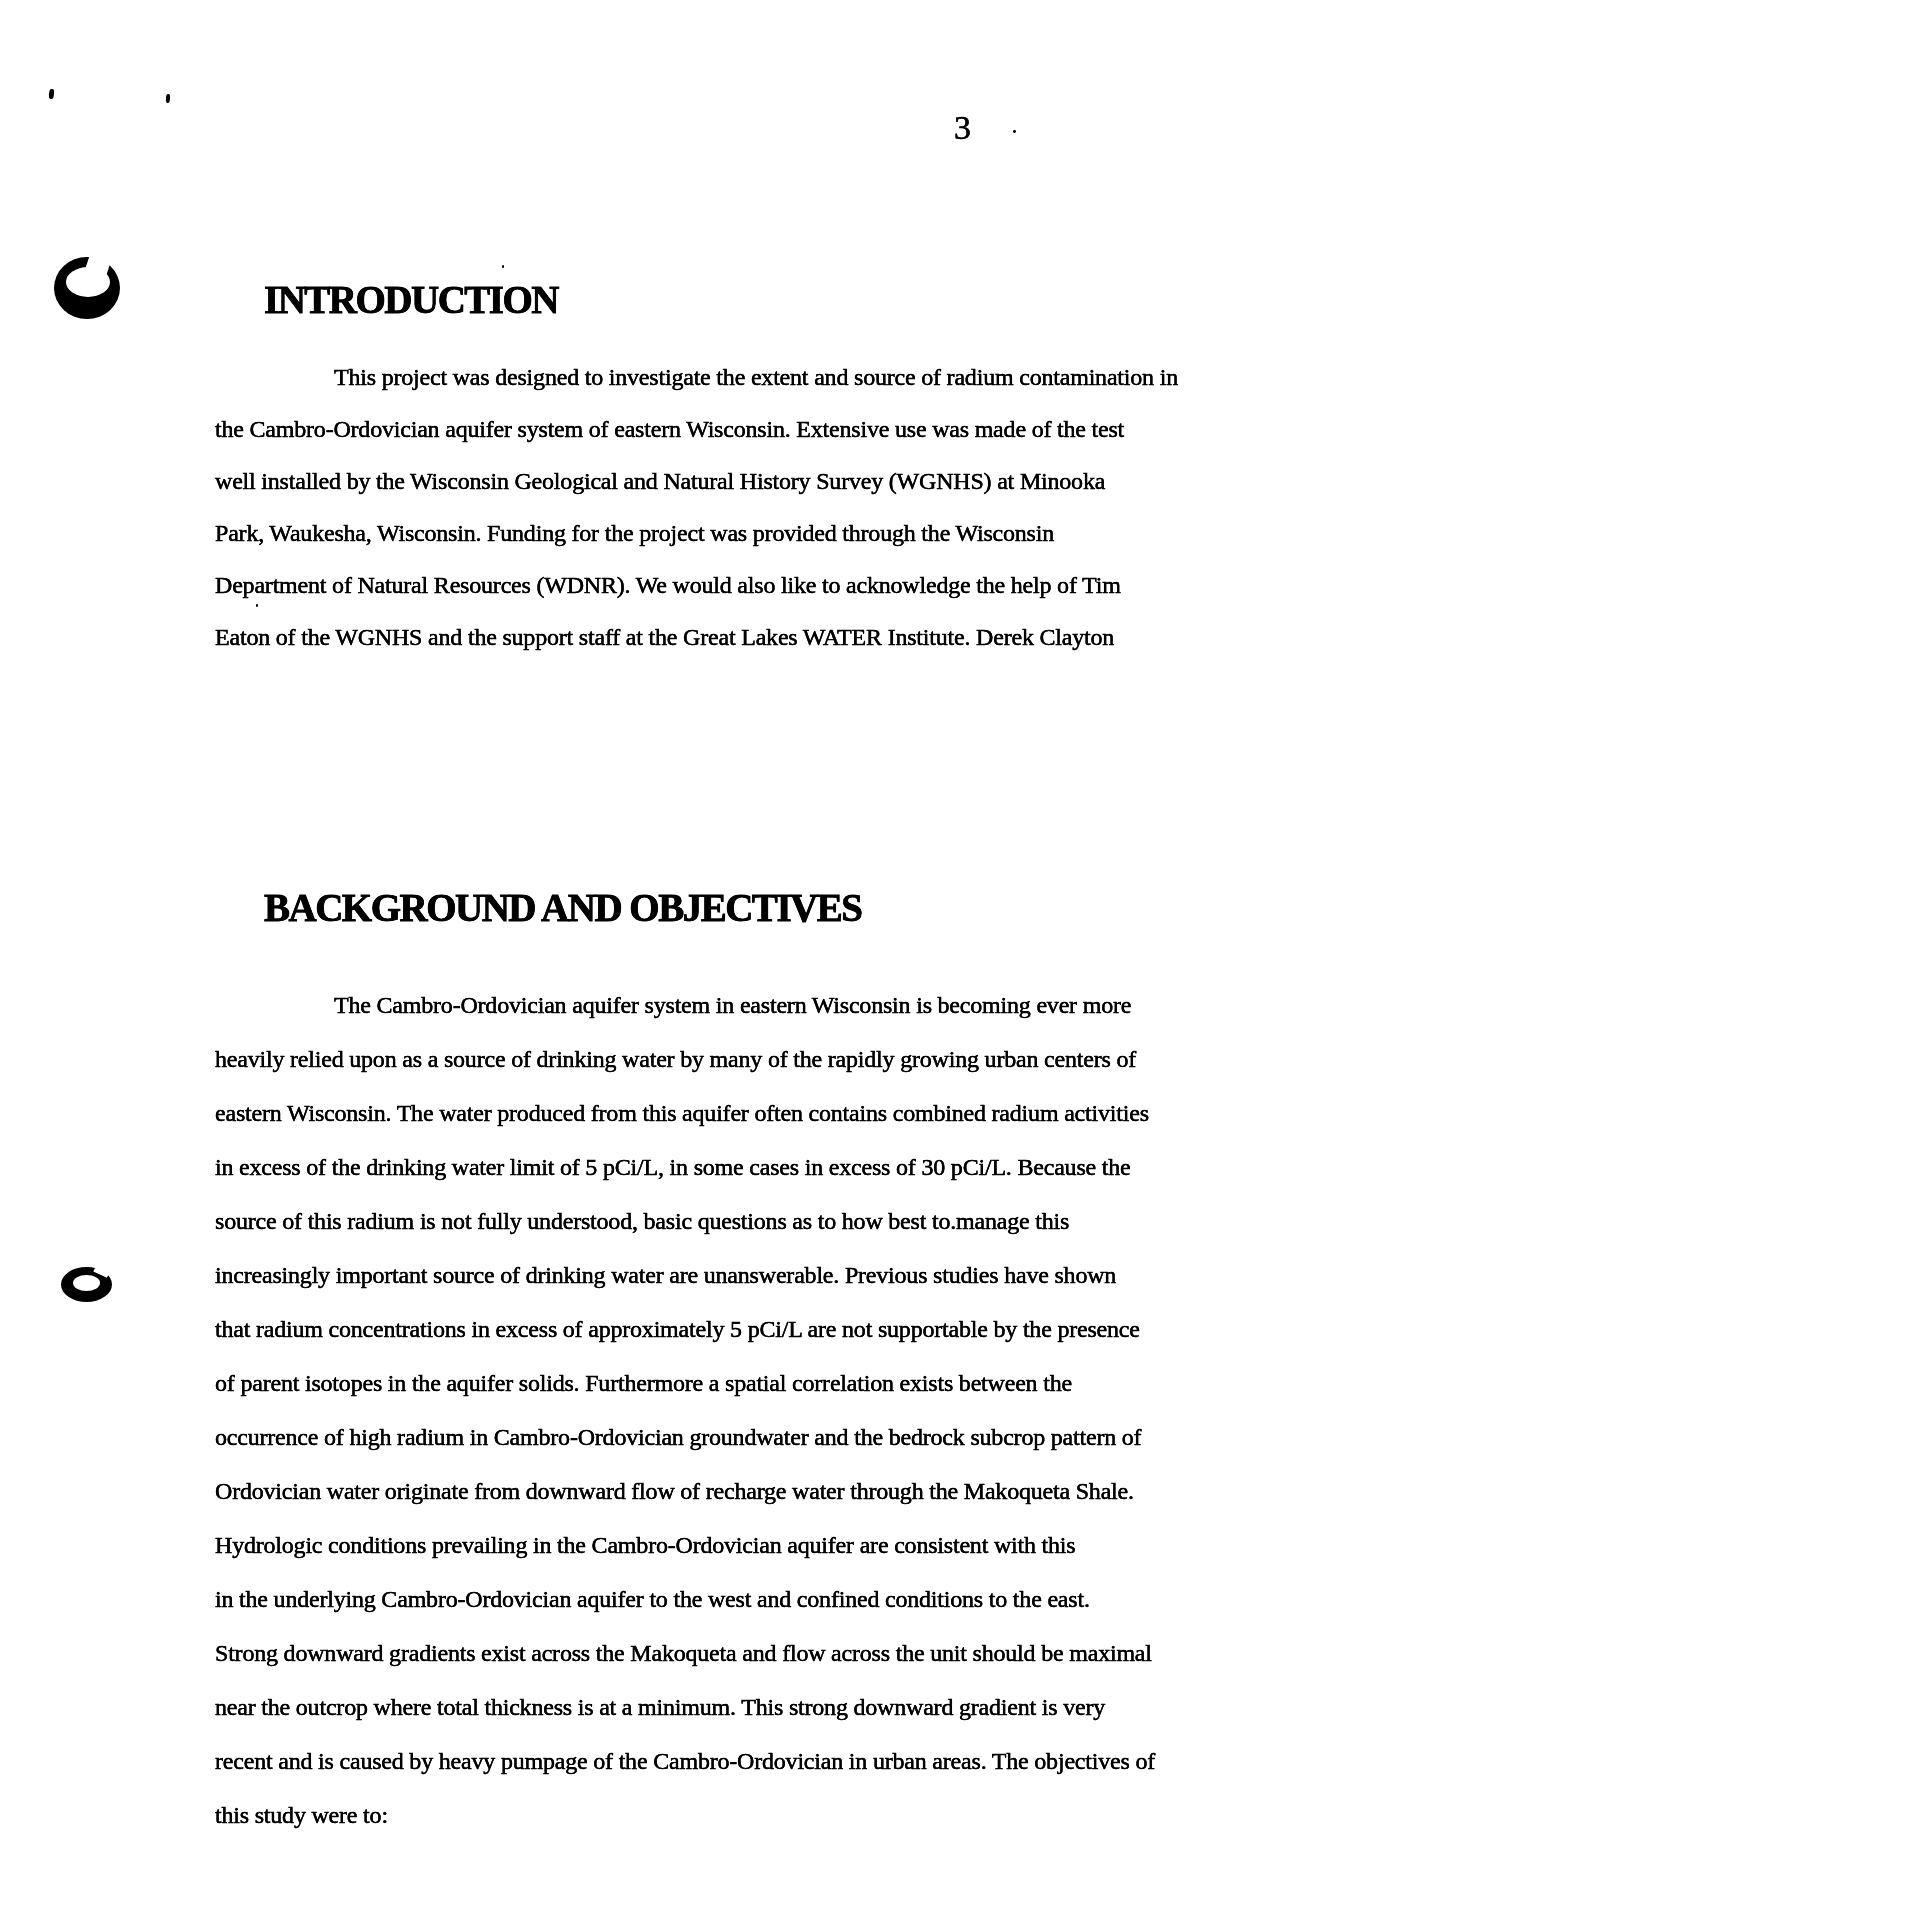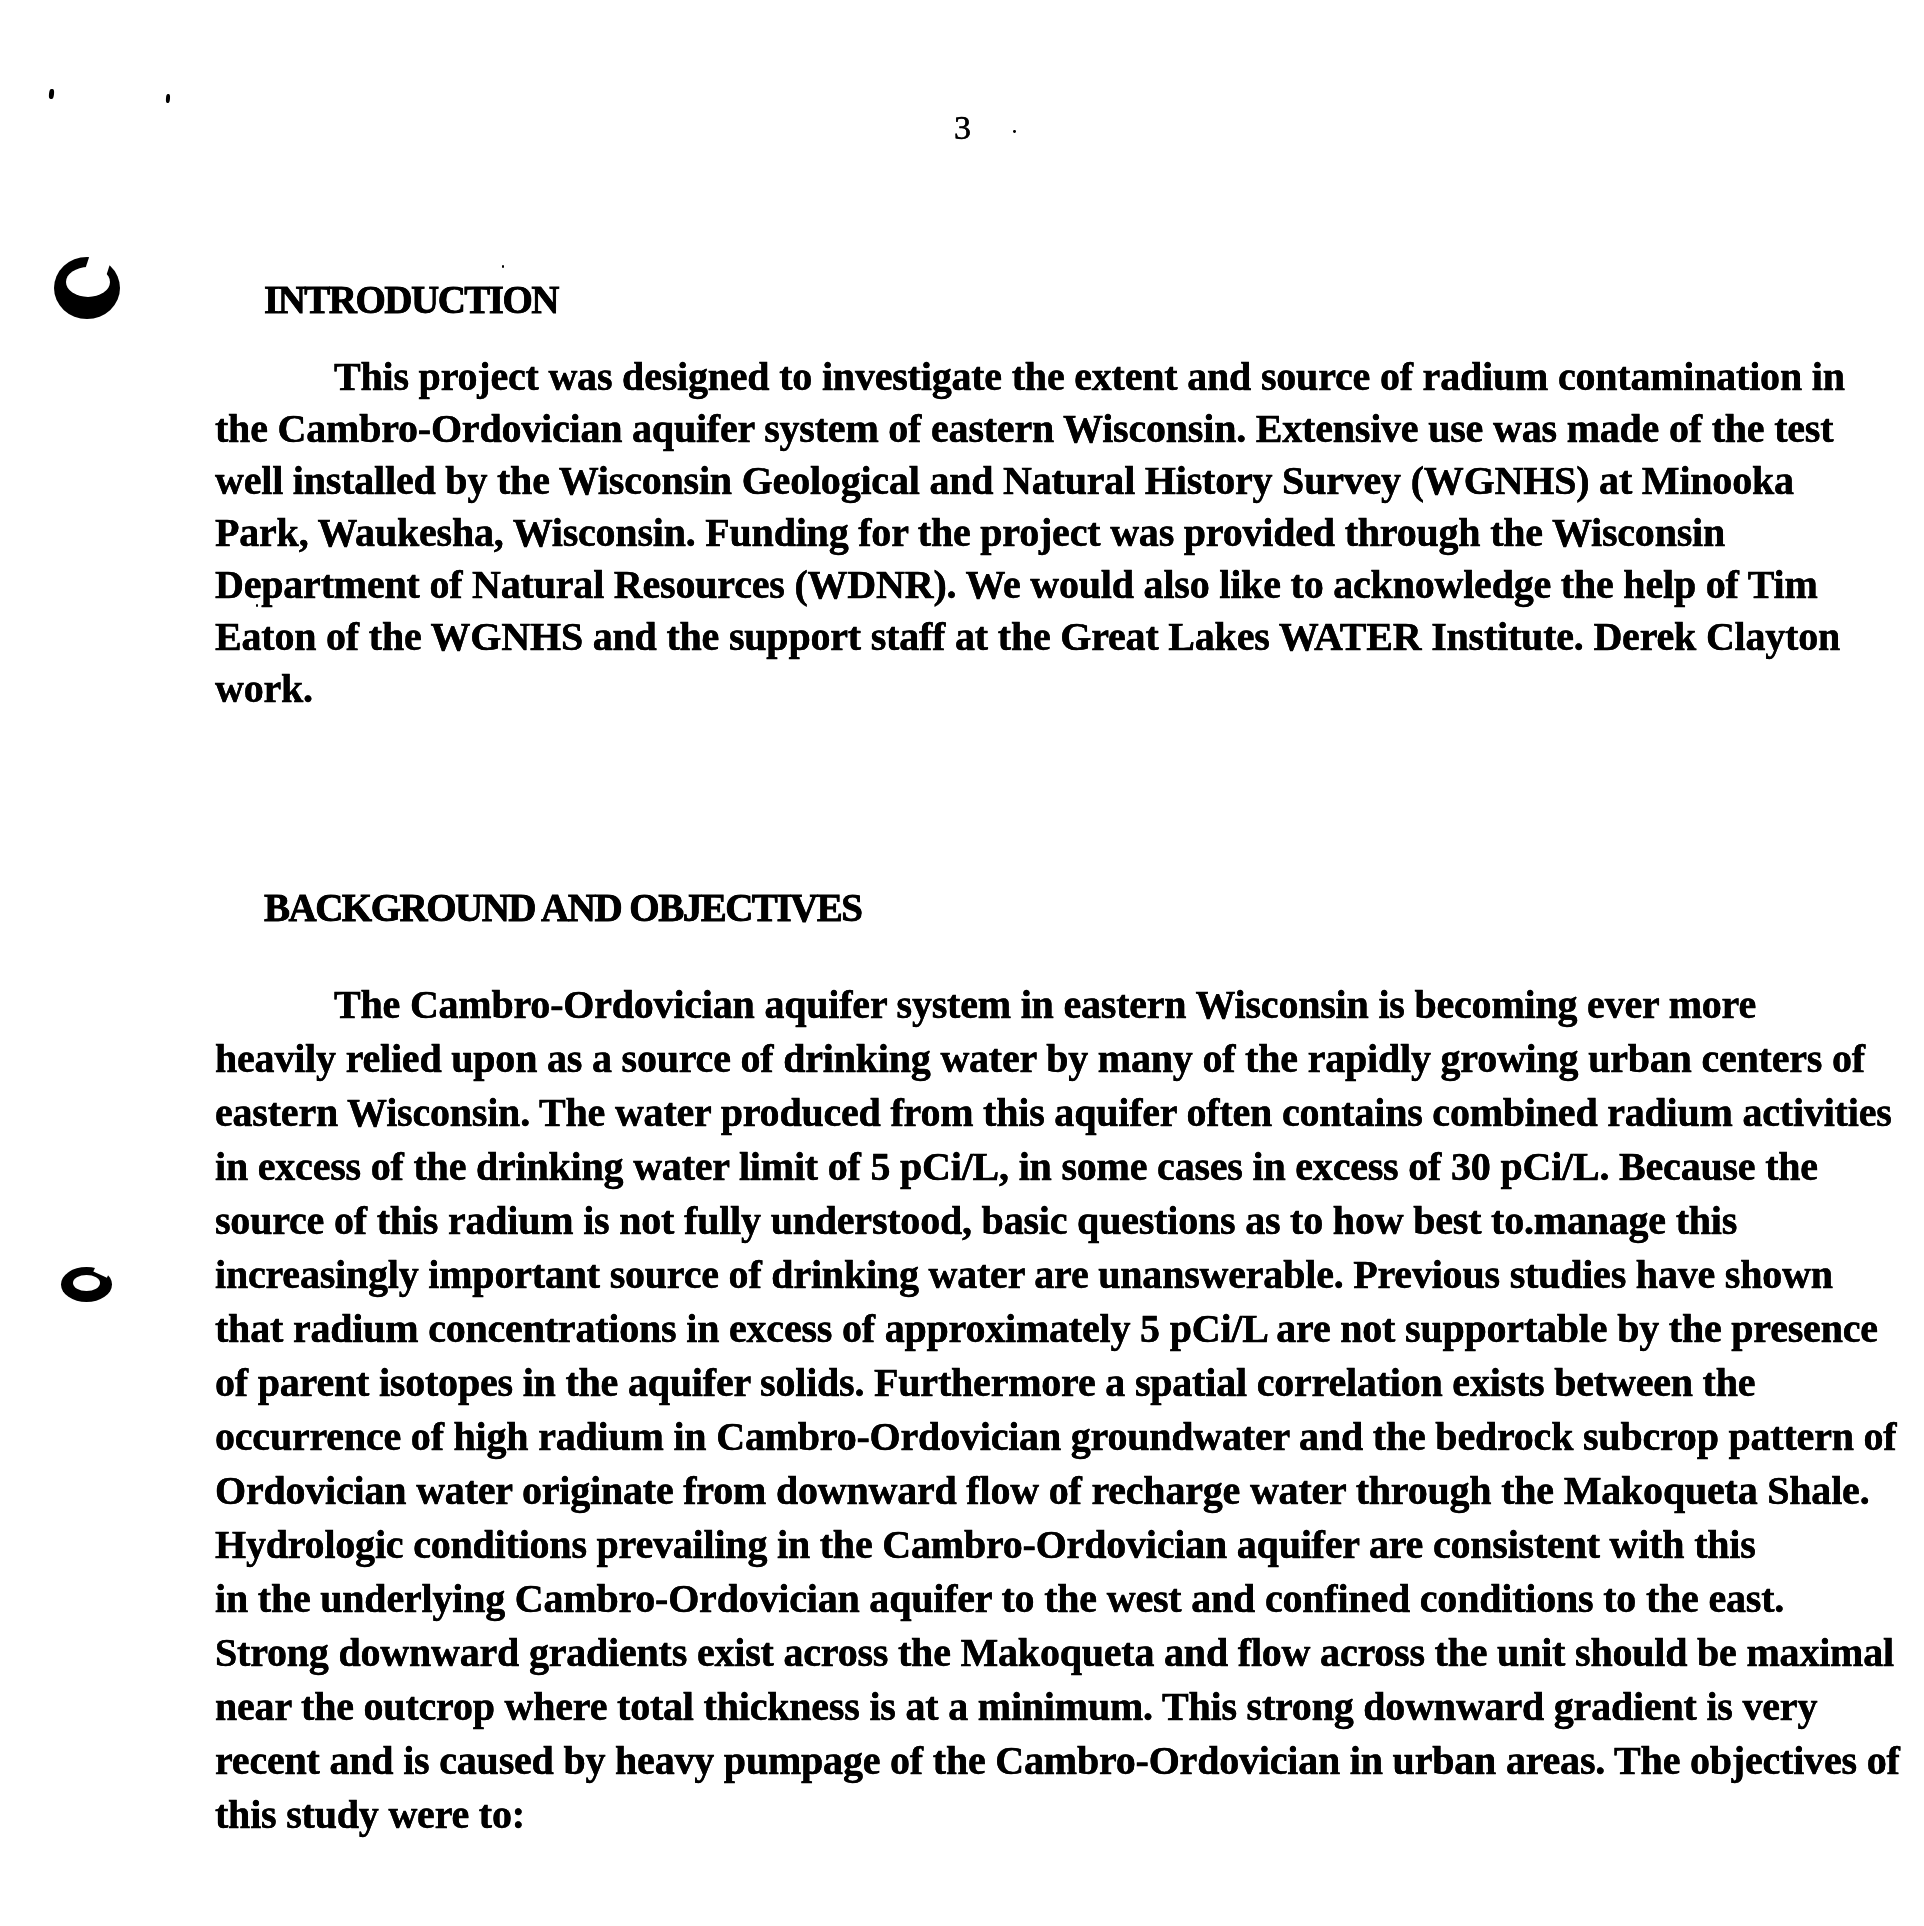--- a/index.html
+++ b/index.html
@@ -28,21 +28,21 @@
     font-size:39px;
     font-weight:bold;
     letter-spacing:-1.5px;
     -webkit-text-stroke:0.8px #000;
     text-shadow:0 0 0.4px #000;
     white-space:nowrap;
     margin-left:44px;
   }
   #h1{ top:277px; }
   #h2{ top:885px; }
-  .para{ position:absolute; font-size:40px; letter-spacing:-0.2px;font-weight:bold; }
+  .para{ position:absolute; font-size:24px; letter-spacing:-0.2px; }
   .line{ white-space:nowrap; }
   .indent{ padding-left:119px; }
   #p1{ left:215px; top:351px;  width:1549px; line-height:52px; }
   #p2{ left:215px; top:978px; width:1549px; line-height:54px; }
 
   
   .punch{ position:absolute; background:#000; border-radius:50%; }
   .punch i{ position:absolute; display:block; background:#fff; border-radius:50%; }
   .punch b{ position:absolute; display:block; background:#fff; }
   #punch-top{ left:54px; top:257px; width:66px; height:62px; }
@@ -84,21 +84,20 @@
 
   <div id="h1" class="heading">INTRODUCTION</div>
 
   <div id="p1" class="para ink">
     <div class="line indent">This project was designed to investigate the extent and source of radium contamination in</div>
     <div class="line">the Cambro-Ordovician aquifer system of eastern Wisconsin. Extensive use was made of the test</div>
     <div class="line">well installed by the Wisconsin Geological and Natural History Survey (WGNHS) at Minooka</div>
     <div class="line">Park, Waukesha, Wisconsin. Funding for the project was provided through the Wisconsin</div>
     <div class="line">Department of Natural Resources (WDNR). We would also like to acknowledge the help of Tim</div>
     <div class="line">Eaton of the WGNHS and the support staff at the Great Lakes WATER Institute. Derek Clayton</div>
-    <div class="line">work.</div>
   </div>
 
   <div id="h2" class="heading">BACKGROUND AND OBJECTIVES</div>
 
   <div id="p2" class="para ink">
     <div class="line indent">The Cambro-Ordovician aquifer system in eastern Wisconsin is becoming ever more</div>
     <div class="line">heavily relied upon as a source of drinking water by many of the rapidly growing urban centers of</div>
     <div class="line">eastern Wisconsin. The water produced from this aquifer often contains combined radium activities</div>
     <div class="line">in excess of the drinking water limit of 5 pCi/L, in some cases in excess of 30 pCi/L. Because the</div>
     <div class="line">source of this radium is not fully understood, basic questions as to how best to.manage this</div>

